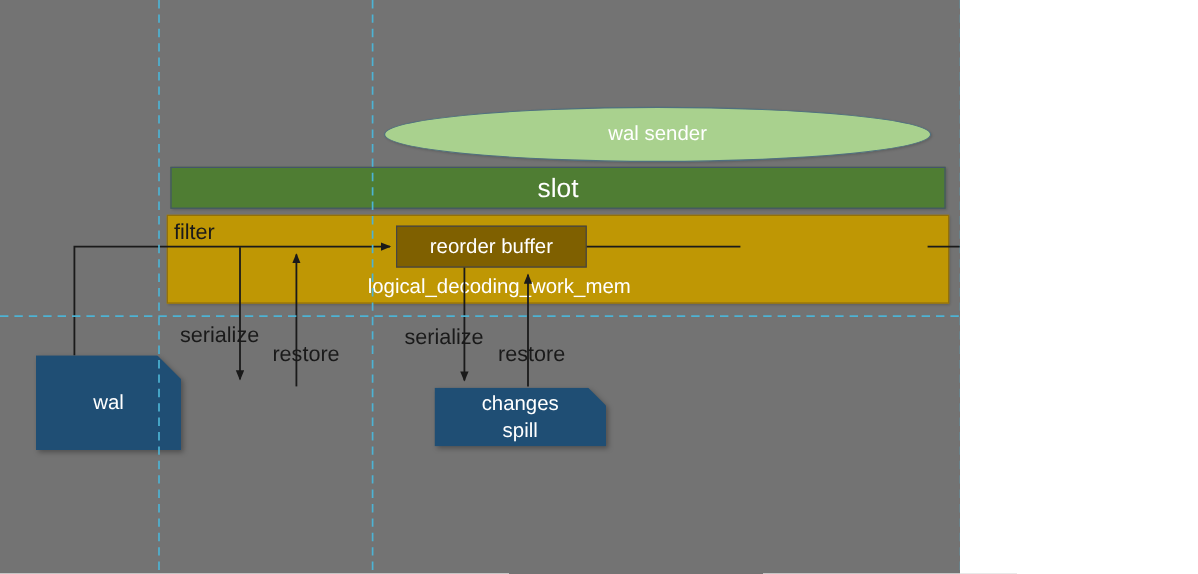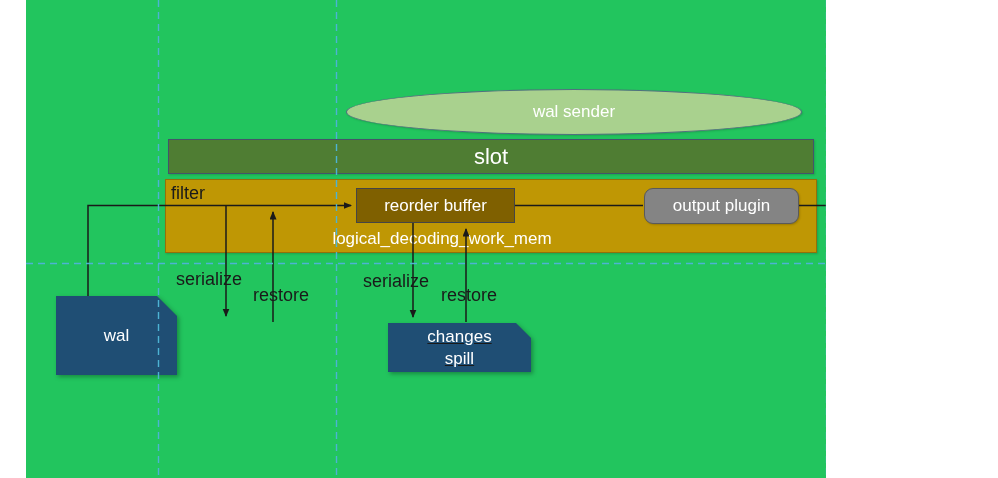--- a/index.html
+++ b/index.html
@@ -5,22 +5,22 @@
   :root{
     --ellipse-fill:#a9d18e; --ellipse-border:#50707f;
     --slot-fill:#4f7d33; --slot-border:#44546a;
     --work-mem-fill:#bf9704; --work-mem-border:#93700a;
     --reorder-buffer-fill:#7f6000; --reorder-buffer-border:#454545;
     --output-plugin-fill:#848484; --output-plugin-border:#5a5a5a;
     --file-fill:#1f4e74; --guide:#4db3d4; --connector:#1a1a1a;
   }
   html,body{margin:0;padding:0;background:#fff;}
   .stage{
-    position:relative;width:800px;height:478px;background:#22c55e;overflow:hidden;
-    font-family:"Liberation Sans",sans-serif;color:#1a1a1a;margin-left:26px;
+    position:relative;width:800px;height:478px;background:#737373;overflow:hidden;
+    font-family:"Liberation Sans",sans-serif;color:#1a1a1a;
   }
   .abs{position:absolute;}
   .center{display:flex;align-items:center;justify-content:center;text-align:center;}
   .white{color:#ffffff;}
   .prelines{white-space:pre-line;}
 
   .ellipse{
     left:320px;top:89px;width:454px;height:44px;border-radius:50%;
     background:var(--ellipse-fill);border:1.5px solid var(--ellipse-border);
     font-size:17px;box-shadow:1px 1px 2px rgba(0,0,0,.15);
@@ -48,21 +48,21 @@
     font-size:17px;box-shadow:1px 1px 2px rgba(0,0,0,.18);
   }
   .file-shadow{filter:drop-shadow(2px 2px 2px rgba(0,0,0,.30));padding-left:30px;}
   .file{
     background:var(--file-fill);color:#fff;font-size:17px;line-height:22px;
   }
   .snip20{clip-path:polygon(0 0,calc(100% - 20px) 0,100% 20px,100% 100%,0 100%);}
   .snip15{clip-path:polygon(0 0,calc(100% - 15px) 0,100% 15px,100% 100%,0 100%);}
   .wal-box{left:0;top:296px;width:121px;height:79px;}
   .snap-box{left:153px;top:323px;width:143px;height:50px;}
-  .spill-box{left:332px;top:323px;width:143px;height:49px;text-decoration:underline;}
+  .spill-box{left:332px;top:323px;width:143px;height:49px;}
 
   .edge-label{font-size:18px;color:#1a1a1a;line-height:21px;}
   .overlay{left:0;top:0;width:998px;height:478px;pointer-events:none;}
   .overlay .conn{stroke:var(--connector);stroke-width:1.5;fill:none;}
   .overlay .guide{stroke:var(--guide);stroke-width:1.4;fill:none;stroke-dasharray:7 5;}
 </style>
 </head>
 <body>
 
 <div class="stage">
@@ -77,23 +77,20 @@
 
   <div class="abs workmem">
     <span class="abs filter-label">filter</span>
     <span class="abs workmem-label">logical_decoding_work_mem</span>
   </div>
 
   <div class="abs reorder center white">
     <span>reorder buffer</span>
   </div>
 
-  <div class="abs plugin center white">
-    <span>output plugin</span>
-  </div>
 
   <div class="abs wal-box file-shadow">
     <div class="file snip20 center" style="width:100%;height:100%;">
       <span>wal</span>
     </div>
   </div>
 
 
   <div class="abs spill-box file-shadow">
     <div class="file snip15 center prelines" style="width:100%;height:100%;">

